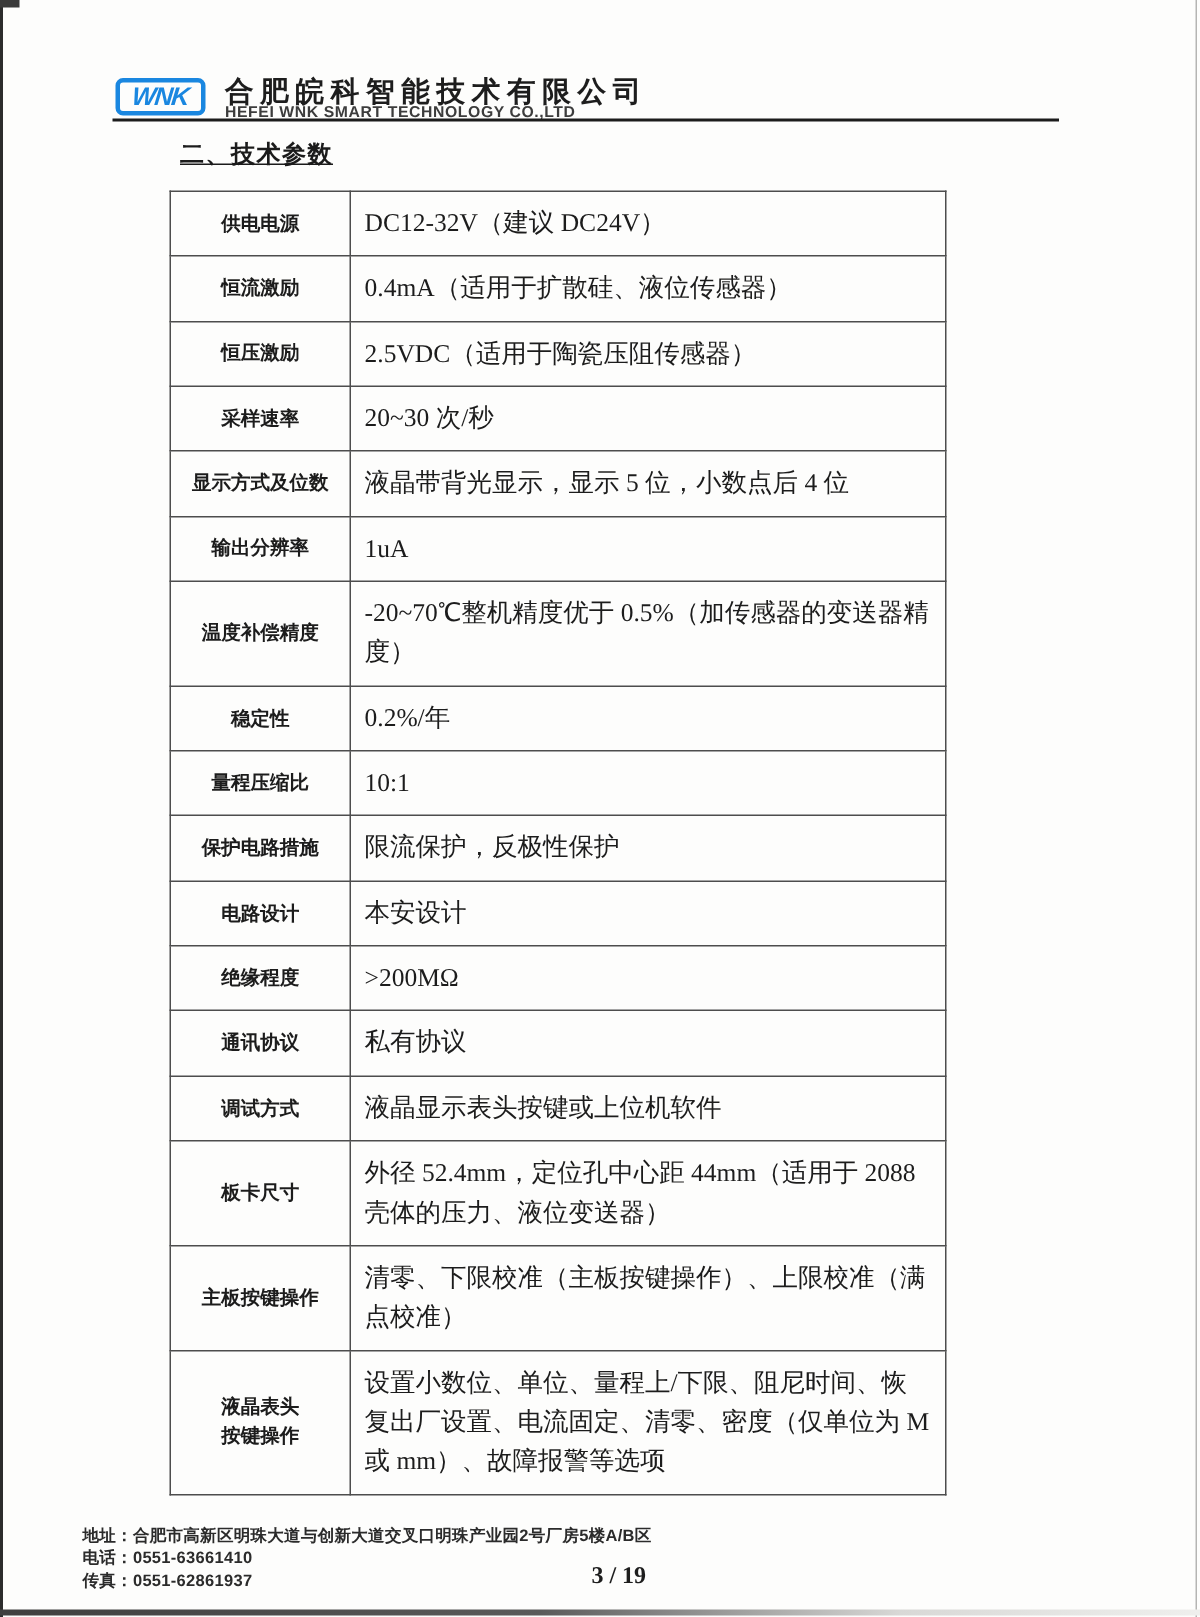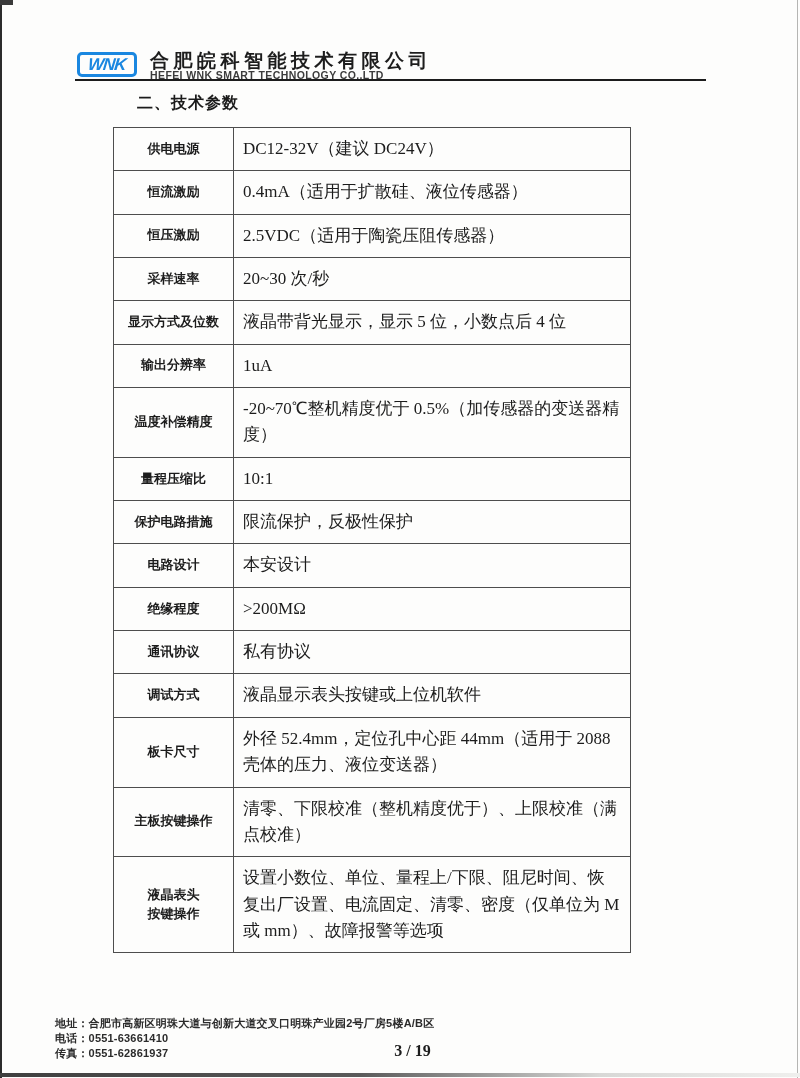--- a/index.html
+++ b/index.html
@@ -61,24 +61,25 @@
     font-weight: bold;
     font-size: 10.5px; letter-spacing: 0.4px;
     color: #3c3c3c;
   }
   .header-rule {
     position: absolute; left: 75px; top: 79px;
     width: 631px; height: 2px; background: #1c1c1c;
   }
 
   .section-title {
-    position: absolute; left: 137px; top: 93px;
+    position: absolute; left: 120px; top: 93px;
     font-family: "Liberation Sans", sans-serif;
     font-weight: bold; font-size: 16px; letter-spacing: 1px;
     color: #1b1b1b;
+    text-decoration: underline;
   }
 
   
   table.spec {
     position: absolute; left: 113px; top: 127px;
     width: 518px;
     border-collapse: collapse;
   }
   table.spec td { border: 1px solid #4d4d4d; vertical-align: middle; }
   td.label {
@@ -168,20 +169,24 @@
       <td class="label">输出分辨率</td>
       <td class="value">1uA</td>
     </tr>
 
     <tr>
       <td class="label">温度补偿精度</td>
       <td class="value">-20~70℃整机精度优于 0.5%（加传感器的变送器精度）</td>
     </tr>
 
 
+    <tr>
+      <td class="label">稳定性</td>
+      <td class="value">0.2%/年</td>
+    </tr>
 
     <tr>
       <td class="label">量程压缩比</td>
       <td class="value">10:1</td>
     </tr>
 
     <tr>
       <td class="label">保护电路措施</td>
       <td class="value">限流保护，反极性保护</td>
     </tr>
@@ -206,21 +211,21 @@
       <td class="value">液晶显示表头按键或上位机软件</td>
     </tr>
 
     <tr>
       <td class="label">板卡尺寸</td>
       <td class="value">外径 52.4mm，定位孔中心距 44mm（适用于 2088 壳体的压力、液位变送器）</td>
     </tr>
 
     <tr>
       <td class="label">主板按键操作</td>
-      <td class="value">清零、下限校准（整机精度优于）、上限校准（满点校准）</td>
+      <td class="value">清零、下限校准（主板按键操作）、上限校准（满点校准）</td>
     </tr>
 
     <tr>
       <td class="label">液晶表头
 按键操作</td>
       <td class="value">设置小数位、单位、量程上/下限、阻尼时间、恢复出厂设置、电流固定、清零、密度（仅单位为 M 或 mm）、故障报警等选项</td>
     </tr>
   </tbody>
   </table>
 

